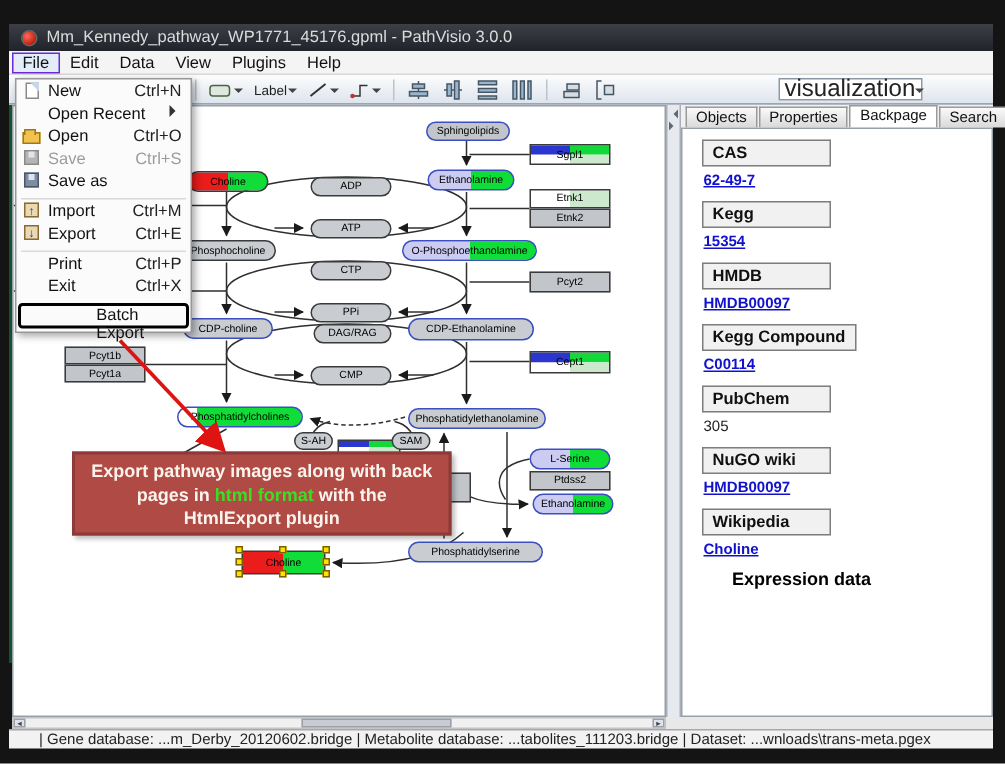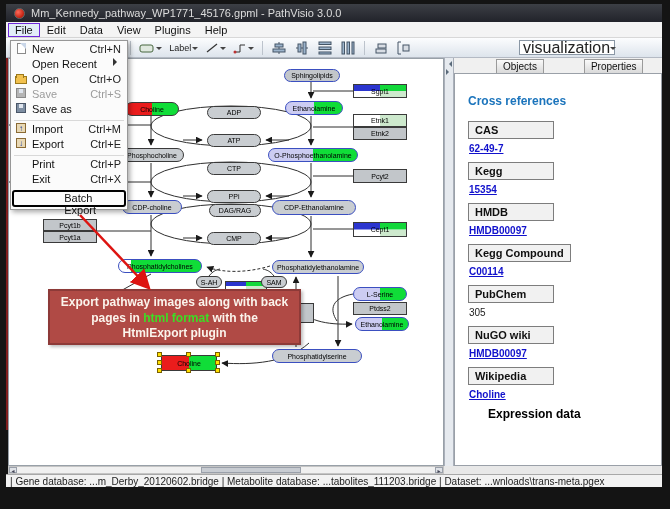--- a/index.html
+++ b/index.html
@@ -1,20 +1,20 @@
 <!DOCTYPE html>
 <html><head>
 <meta charset="utf-8">
 <style>
   * { box-sizing: border-box; margin: 0; padding: 0; }
   body {
     width: 670px; height: 509px; position: relative; overflow: hidden;
     background: #141414; font-family: "Liberation Sans", sans-serif;
   }
-  .window { position:absolute; left:6px; top:4px; width:656px; height:426px; background:#7f1d1d; }
+  .window { position:absolute; left:6px; top:16px; width:656px; height:426px; background:#14532d; }
 
   
   .titlebar { height:18px; background:linear-gradient(#3c3f45,#21232a); color:#dcdcdc;
     font-size:11px; display:flex; align-items:center; gap:6px; padding-left:8px; }
   .titlebar .app-ic { width:11px; height:11px; border-radius:50%;
     background: radial-gradient(circle at 35% 35%, #ff6a5a, #c02010 70%); border:1px solid #666; }
 
   
   .menubar { height:16px; background:#f4f4f4; border-bottom:1px solid #d8d8d8;
     display:flex; align-items:center; font-size:11px; color:#111; padding-left:2px; }
@@ -89,21 +89,21 @@
   .ic-save { width:10px; height:10px; background:#7e8ea2; border:1px solid #4a5668; }
   .ic-save::after { content:""; position:absolute; left:2px; top:0; width:4px; height:4px; background:#dfe5ee; }
   .ic-save.gray { background:#b5b5b5; border-color:#8a8a8a; }
   .ic-port { width:10px; height:10px; background:#e8d8b4; border:1px solid #8a6a34;
     font-size:8px; line-height:9px; text-align:center; color:#1a3a99; font-weight:bold; }
 
   
   .panel { position:absolute; left:448px; top:54px; width:208px; height:408px; background:#f0f0f0; }
   .tabs { height:15px; display:flex; align-items:flex-end; padding-left:3px; }
   .tab { border:1px solid #9a9a9a; border-bottom:none; background:linear-gradient(#fafafa,#d9d9d9);
-    font-size:10px; padding:1px 6px 1px 6px; margin-right:1px; height:14px; color:#111;margin-left:39px; }
+    font-size:10px; padding:1px 6px 1px 6px; margin-right:1px; height:14px; color:#111; }
   .tab.active { background:#fff; height:15px; }
   .pbody { position:absolute; left:0; top:15px; width:208px; height:393px; background:#fff;
     border:1px solid #9aa0a8; padding:6px 0 0 13px; overflow:hidden; }
   .pheading { color:#1b74bc; font-weight:bold; font-size:12px; margin:14px 0 12px 0; }
   .psec { margin-bottom:7px; }
   .pbox { display:inline-block; border:1px solid #7d7d7d; background:#f1f1f1; font-weight:bold;
     font-size:11px; color:#101010; padding:2px 6px; min-width:86px; }
   .plink { display:block; margin:4px 0 0 1px; font-size:10px; font-weight:bold;
     color:#1111cc; text-decoration:underline; }
   .plink.plain { color:#222; text-decoration:none; font-weight:normal; }
@@ -112,21 +112,21 @@
   
   .hscroll { position:absolute; left:2px; top:462px; width:436px; height:8px; background:#f0f0f0;
     border:1px solid #c4c4c4; }
   .hthumb { position:absolute; left:192px; top:0; width:100px; height:6px; background:#c8ccd2; border:1px solid #9aa0aa; }
   .harrow { position:absolute; top:0; width:8px; height:6px; background:#dfe2e7; border:1px solid #9aa0aa;
     font-size:5px; line-height:6px; text-align:center; color:#445; }
   .harrow.left { left:0; } .harrow.right { right:0; }
   .scorner { position:absolute; left:438px; top:462px; width:218px; height:8px; background:#e8e8e8; }
   .statusbar { position:absolute; left:0; top:470px; width:656px; height:13px; background:#f2f2f2;
     border-top:1px solid #a8a8a8; font-size:10px; color:#222; display:flex; align-items:center;
-    padding:0 4px; white-space:nowrap; overflow:hidden; }
+    padding:0 20px; white-space:nowrap; overflow:hidden; }
 
   .ann-arrow { position:absolute; left:0; top:0; z-index:65; pointer-events:none; }
 </style>
 </head>
 <body>
 
 <div class="window">
 
   <div class="titlebar">
     <span class="app-ic"></span>
@@ -324,21 +324,20 @@
 
   <div class="panel">
     <div class="tabs">
       <span class="tab">Objects</span>
       <span class="tab">Properties</span>
       <span class="tab active">Backpage</span>
       <span class="tab">Search</span>
 
     </div>
     <div class="pbody">
-      <div class="pheading">Cross references</div>
       <div class="psec">
         <span class="pbox">CAS</span>
         <span class="plink">62-49-7</span>
       </div>
       <div class="psec">
         <span class="pbox">Kegg</span>
         <span class="plink">15354</span>
       </div>
       <div class="psec">
         <span class="pbox">HMDB</span>

